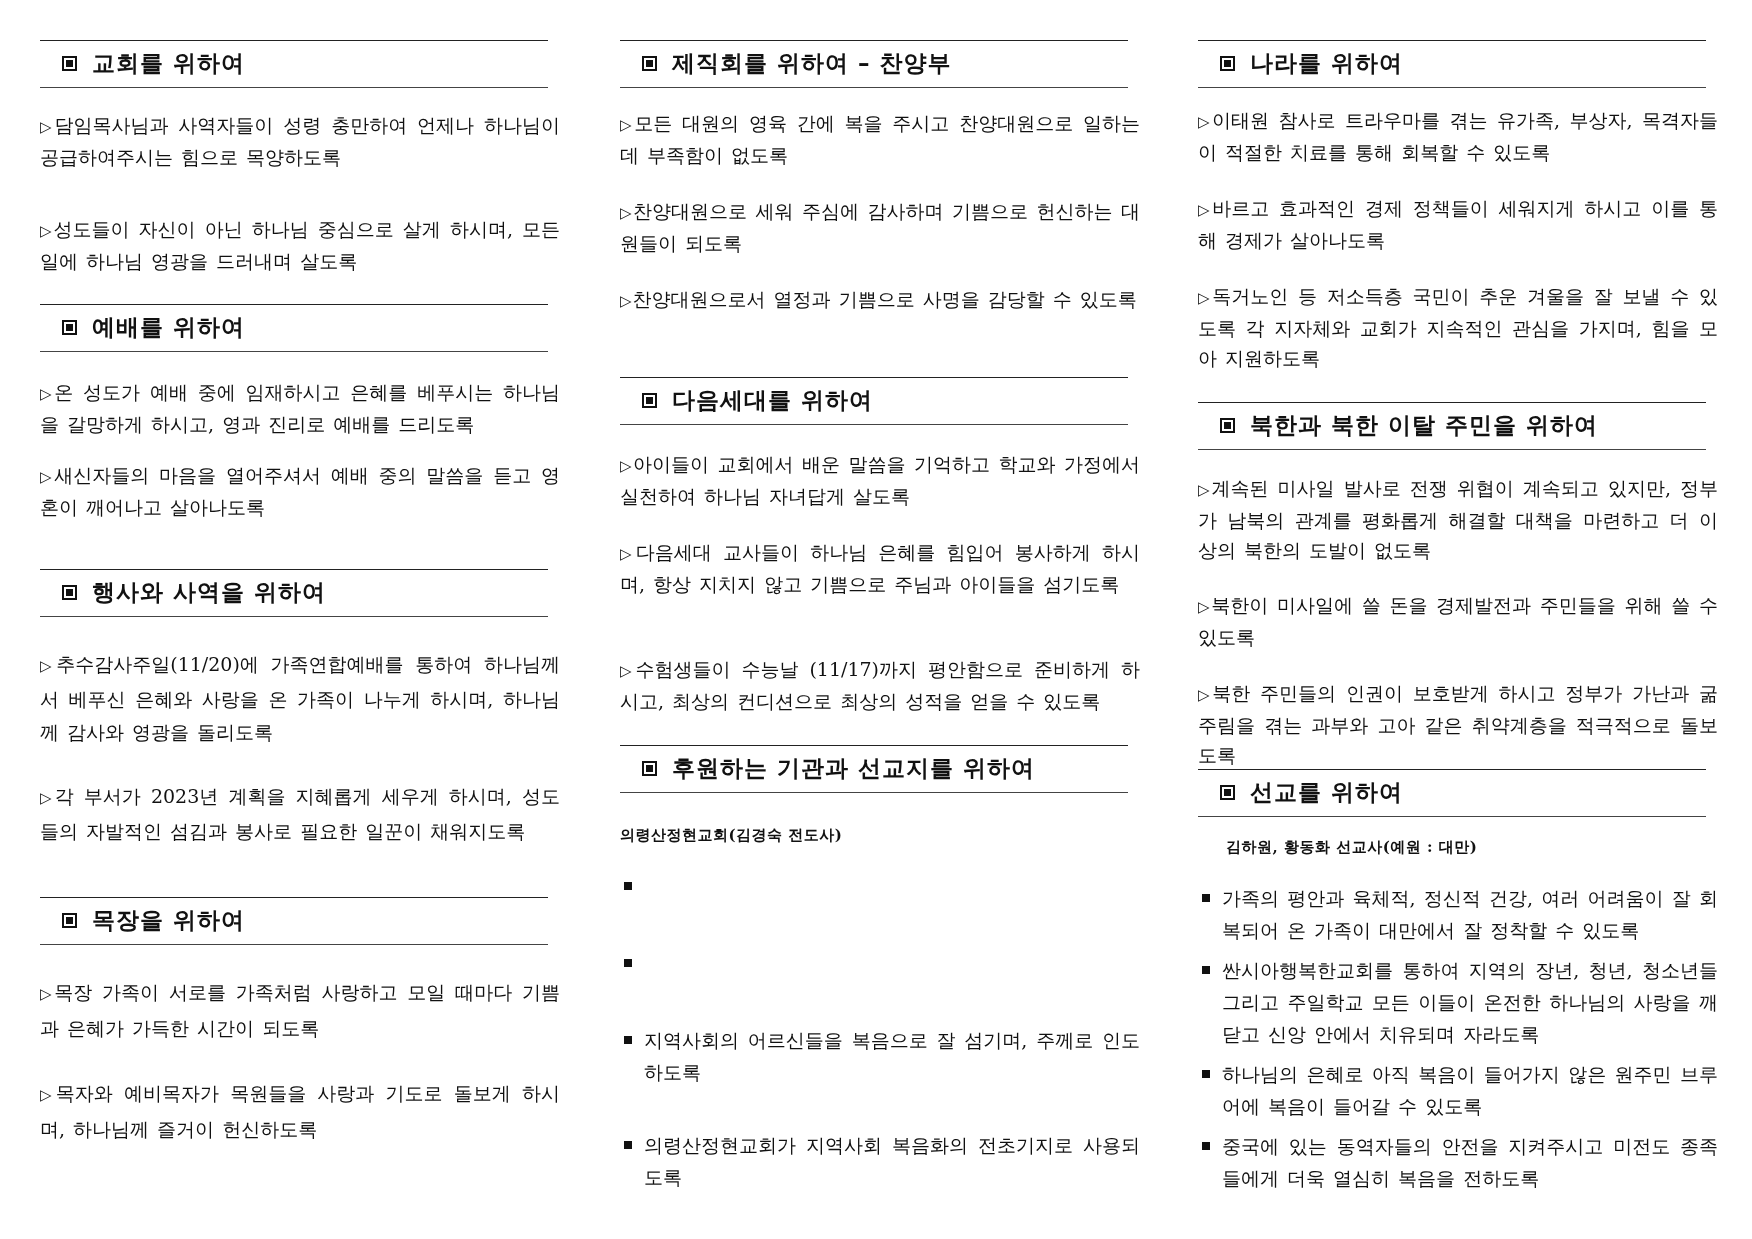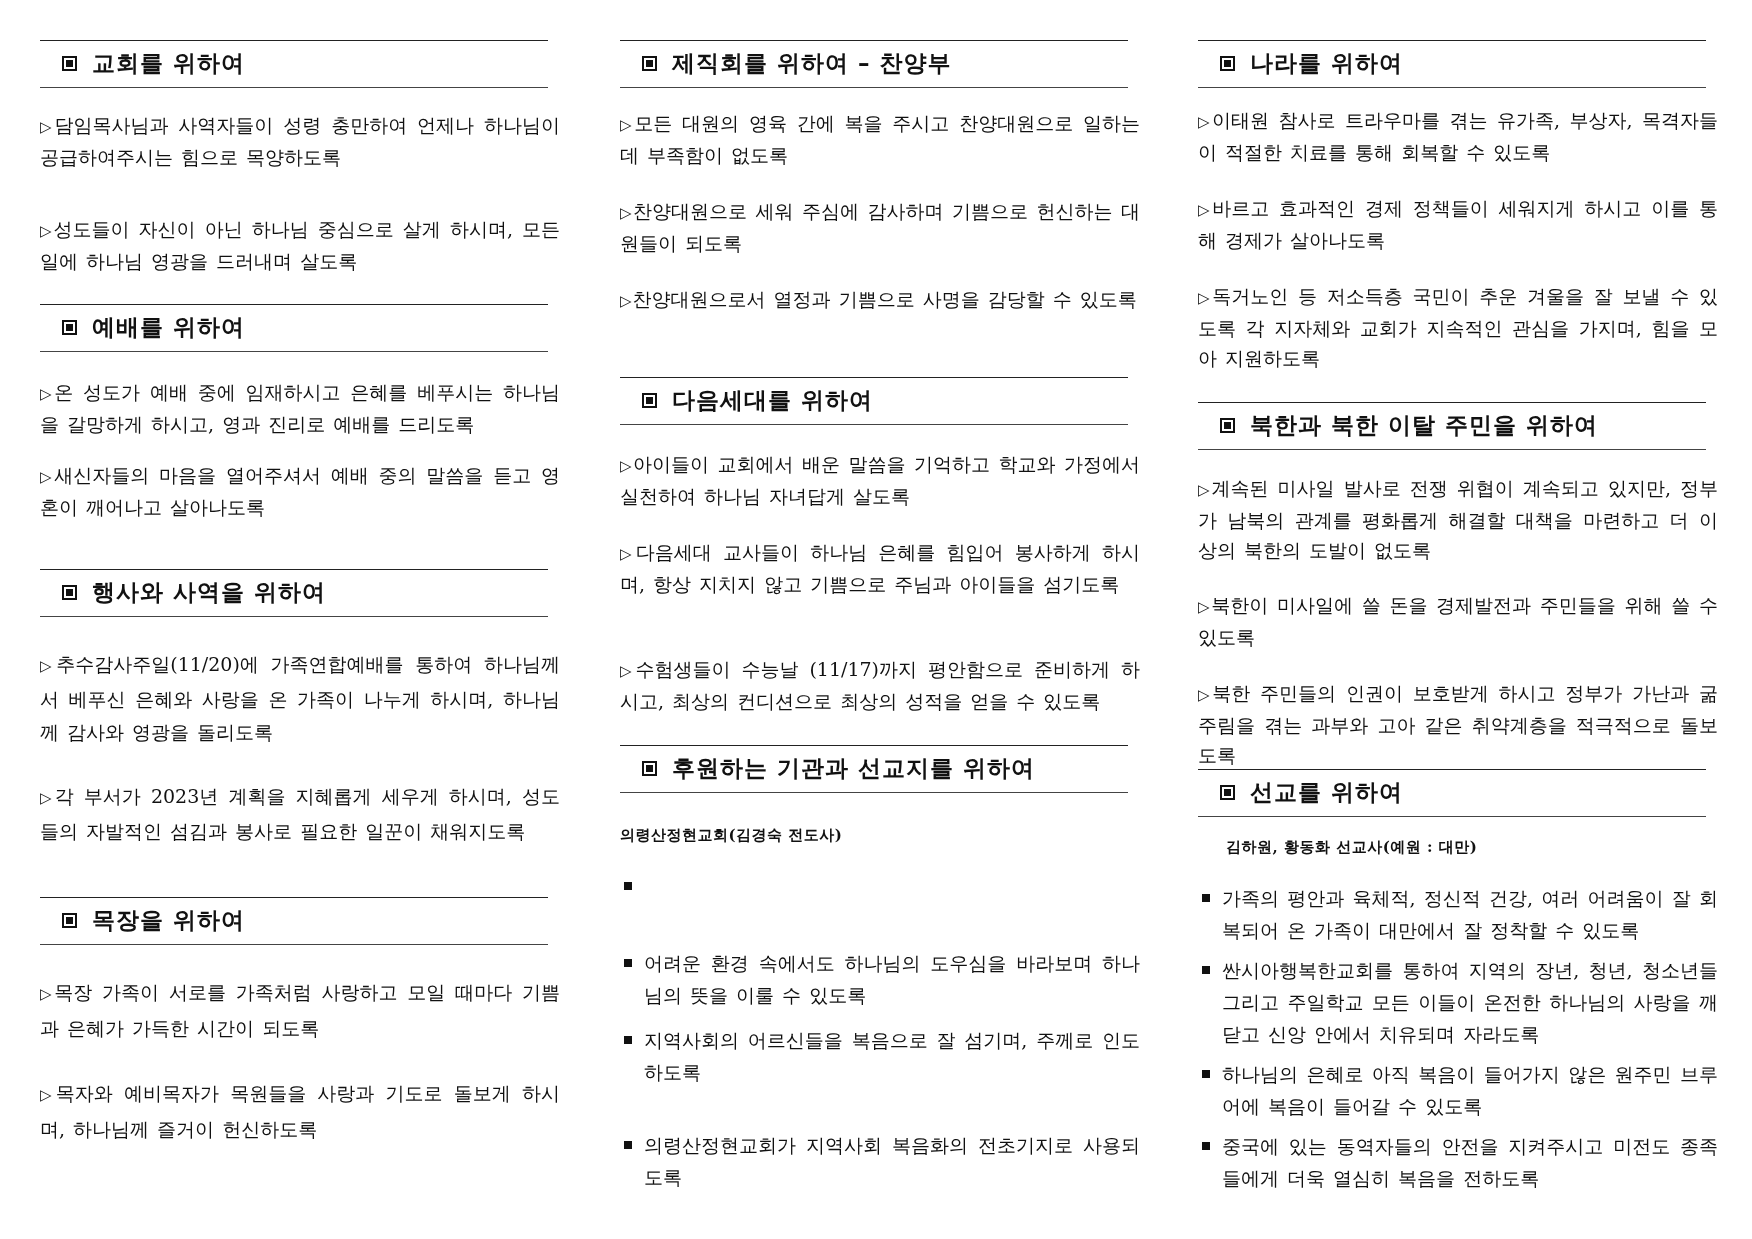--- a/index.html
+++ b/index.html
@@ -120,21 +120,21 @@
   <div class="item" style="top:654px;"><span class="tri">▷</span><span>수험생들이 수능날 (11/17)까지 평안함으로 준비하게 하시고, 최상의 컨디션으로 최상의 성적을 얻을 수 있도록</span></div>
 
   <div class="section" style="top:745px;">
     <div class="sec-head">
       <span class="box"></span>
       <span class="title">후원하는 기관과 선교지를 위하여</span>
     </div>
   </div>
   <div class="subhead" style="top:826px;">의령산정현교회(김경숙 전도사)</div>
   <div class="bullet" style="top:870px;"><span class="sq"></span></div>
-  <div class="bullet" style="top:947px;"><span class="sq"></span><span>어려운 환경 속에서도 하나님의 도우심을 바라보며 하나님의 뜻을 이룰 수 있도록</span></div>
+  <div class="bullet" style="top:947px;"><span class="sq"></span></div>
   <div class="bullet" style="top:1024px;"><span class="sq"></span><span>지역사회의 어르신들을 복음으로 잘 섬기며, 주께로 인도하도록</span></div>
   <div class="bullet" style="top:1101px;margin-top:28px;"><span class="sq"></span><span>의령산정현교회가 지역사회 복음화의 전초기지로 사용되도록</span></div>
 </div>
 
 <div class="col" id="col-right">
 
   <div class="section" style="top:40px;">
     <div class="sec-head">
       <span class="box"></span>
       <span class="title">나라를 위하여</span>

